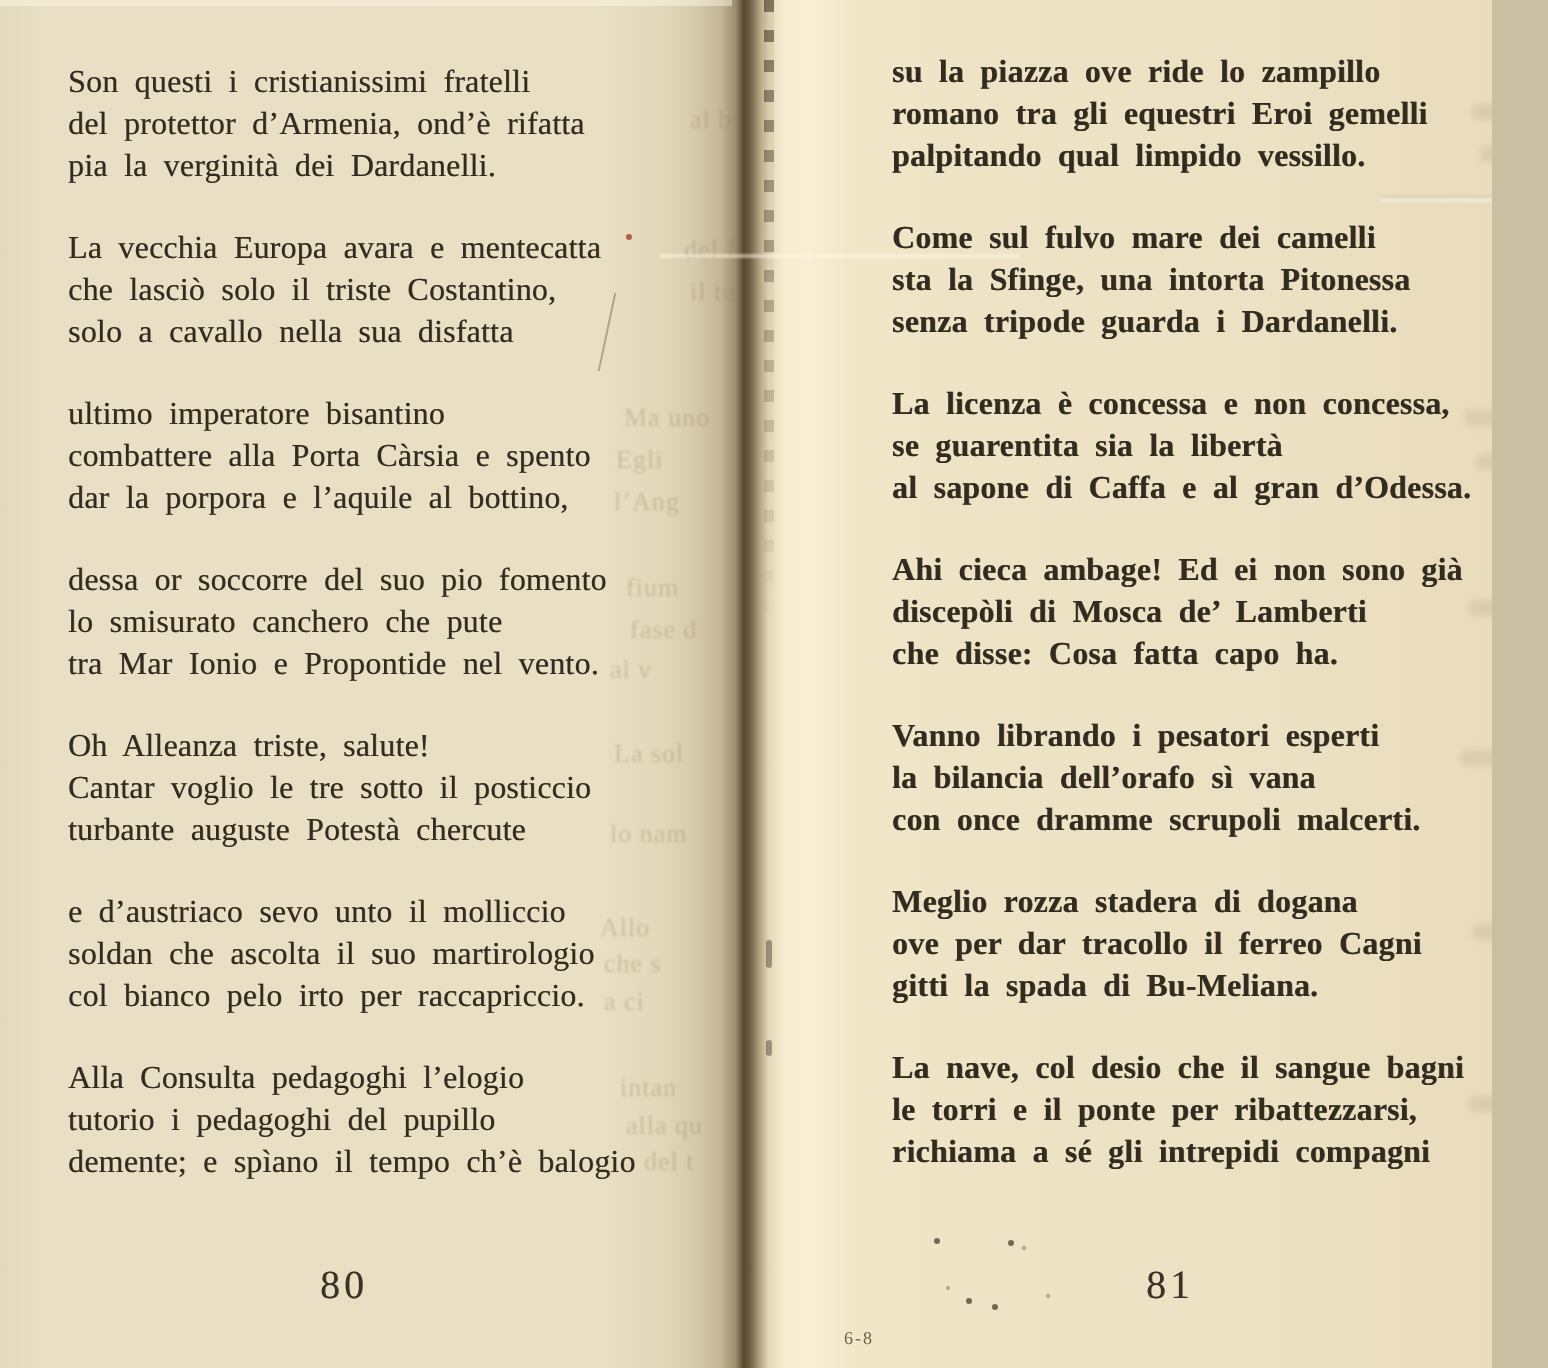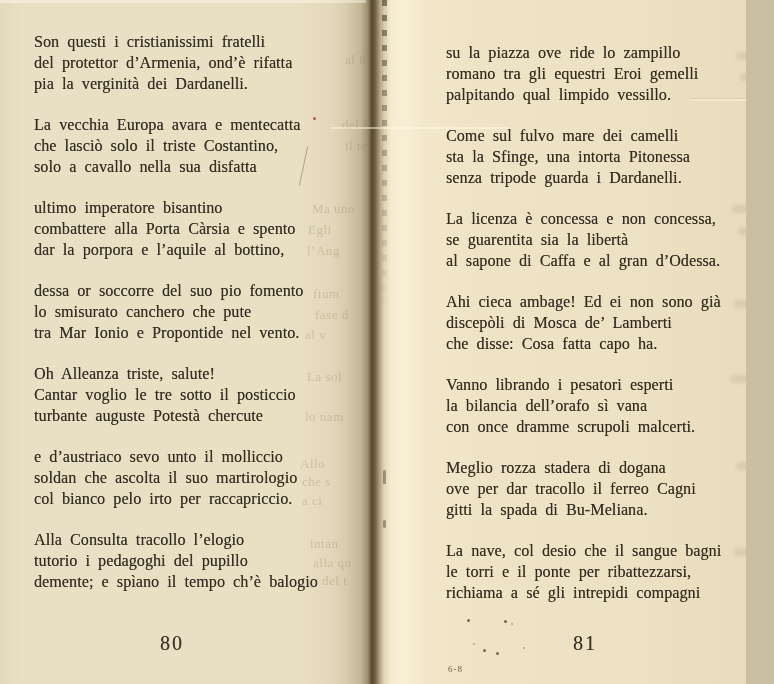--- a/index.html
+++ b/index.html
@@ -36,34 +36,34 @@
   .text-block {
     position: absolute;
     color: #322b20;
     font-size: 16px;
     line-height: 21px;
     word-spacing: 4px;
     letter-spacing: 0.1px;
     text-shadow: 0.25px 0 0 rgba(50,43,32,0.55);
   }
   .text-left  { left: 34px;  top: 31px; width: 310px; }
-  .text-right { left: 446px; top: 42px; width: 310px; }
+  .text-right { left: 446px; top: 26px; width: 310px; font-weight: bold; }
   .stanza { margin: 0 0 20px 0; }
   .line { display: block; }
   .pagenum {
     position: absolute;
     color: #3a3226;
     font-size: 20px;
     letter-spacing: 2px;
     text-shadow: 0.25px 0 0 rgba(50,43,32,0.5);
   }
   .pagenum-left  { left: 160px; top: 632px; }
   .pagenum-right { left: 573px; top: 632px; }
   .signature {
-    position: absolute; left: 448px; top: 664px;
+    position: absolute; left: 422px; top: 664px;
     font-size: 9px; color: #6e5f45; letter-spacing: 1px; text-align: center;
   }
   
   .bleed {
     position: absolute;
     font-size: 13px;
     color: #8d7c5c;
     opacity: 0.30;
     filter: blur(0.4px);
     letter-spacing: 0.5px;
@@ -142,21 +142,21 @@
       <span class="line">Oh Alleanza triste, salute!</span>
       <span class="line">Cantar voglio le tre sotto il posticcio</span>
       <span class="line">turbante auguste Potestà chercute</span>
     </div>
     <div class="stanza">
       <span class="line">e d’austriaco sevo unto il molliccio</span>
       <span class="line">soldan che ascolta il suo martirologio</span>
       <span class="line">col bianco pelo irto per raccapriccio.</span>
     </div>
     <div class="stanza">
-      <span class="line">Alla Consulta tracollo l’elogio</span>
+      <span class="line">Alla Consulta pedagoghi l’elogio</span>
       <span class="line">tutorio i pedagoghi del pupillo</span>
       <span class="line">demente; e spìano il tempo ch’è balogio</span>
     </div>
   </div>
 
   <div class="pagenum pagenum-left">80</div>
 
   <span class="bleed" style="left:345px;top:52px">al b</span>
   <span class="bleed" style="left:342px;top:117px">del f</span>
   <span class="bleed" style="left:345px;top:138px">il te</span>

